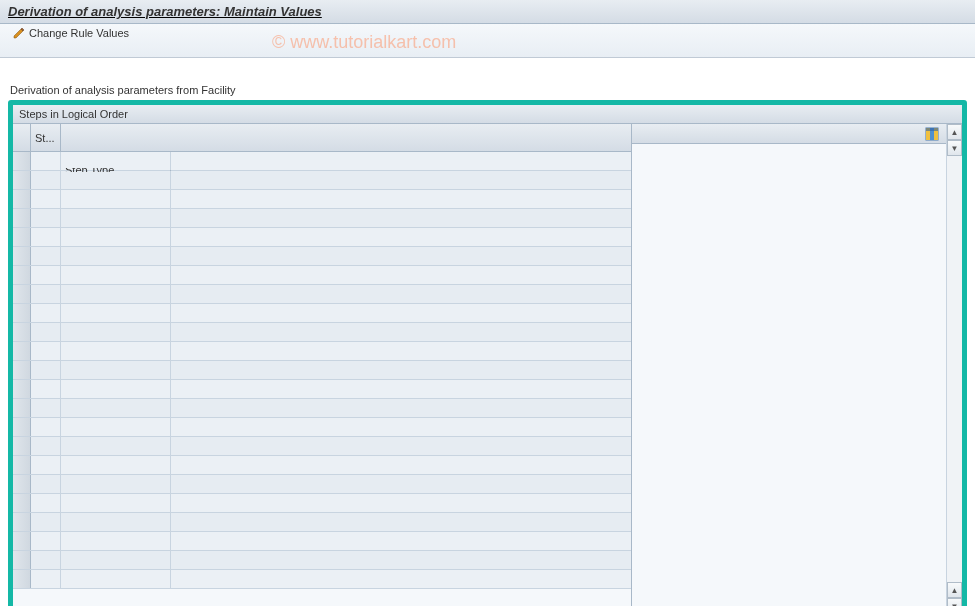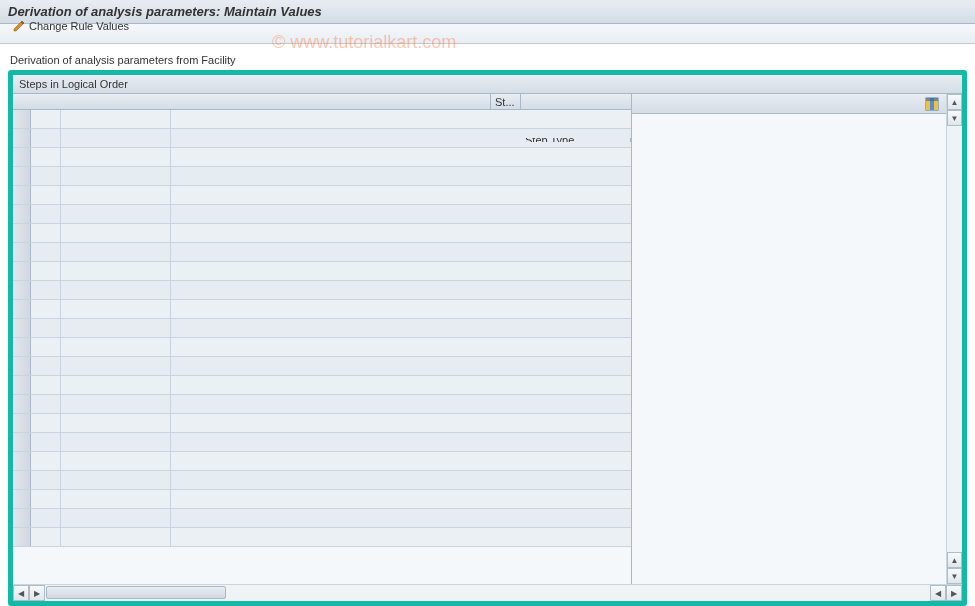--- a/index.html
+++ b/index.html
@@ -16,34 +16,35 @@
       overflow: hidden;
       position: relative;
     }
     .title-bar {
       background: linear-gradient(to bottom, #e8edf2 0%, #d4dce5 100%);
       border-bottom: 1px solid #a8b8c8;
       height: 24px;
       display: flex;
       align-items: center;
       padding: 0 8px;
+      text-decoration: underline;
     }
     .title-text {
       font-size: 13px;
       font-weight: bold;
       font-style: italic;
       color: #333;
     }
     .toolbar {
       background: linear-gradient(to bottom, #f5f8fb 0%, #e8eef4 100%);
       border-bottom: 1px solid #c0cad5;
-      height: 20px;
-      display: flex;
-      align-items: flex-end;
-      padding: 8px 4px;
+      height: 34px;
+      display: flex;
+      align-items: flex-start;
+      padding: 0 4px;
     }
     .toolbar-btn {
       display: flex;
       align-items: center;
       padding: 2px 8px;
       border: 1px solid transparent;
       border-radius: 2px;
       cursor: pointer;
       background: transparent;
       font-size: 11px;
@@ -55,20 +56,21 @@
       align-items: center;
     }
     .content-area {
       padding: 10px 8px;
     }
     .subtitle {
       font-size: 11px;
       color: #333;
       margin-bottom: 4px;
       padding-left: 2px;
+      margin-top: 16px;
     }
     .panel {
       border: 5px solid #14b8a6;
       border-radius: 3px;
       overflow: hidden;
     }
     .panel-header {
       background: linear-gradient(to bottom, #e8edf2 0%, #d4dce5 100%);
       border-bottom: 1px solid #a8b8c8;
       padding: 3px 6px;
@@ -83,22 +85,21 @@
     }
     .table-main {
       flex: 0 0 auto;
       overflow: hidden;
       border-right: 1px solid #a8b8c8;
     }
     .table-header-row {
       display: flex;
       background: linear-gradient(to bottom, #e8edf2 0%, #d4dce5 100%);
       border-bottom: 1px solid #a8b8c8;
-      height: 16px;
-      justify-content: flex-end;
+      height: 28px;
     }
     .col-header {
       border-right: 1px solid #a8b8c8;
       padding: 2px 4px;
       font-size: 11px;
       color: #333;
       display: flex;
       align-items: center;
       overflow: hidden;
       white-space: nowrap;

